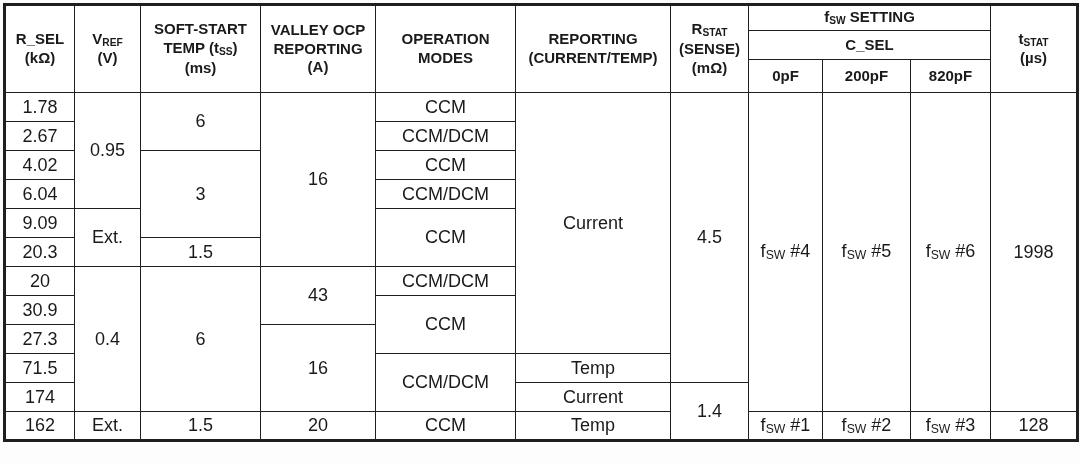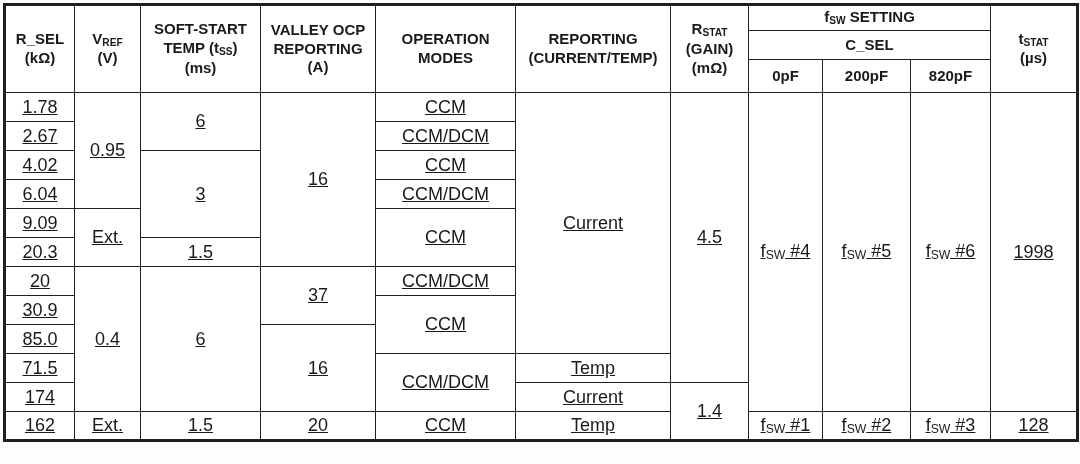--- a/index.html
+++ b/index.html
@@ -36,21 +36,21 @@
     line-height: 1.25;
   }
   table.cfg td {
     font-size: 18px;
     font-weight: normal;
     line-height: 1.15;
   }
   tr.h1 { height: 26px; }
   tr.h2 { height: 29px; }
   tr.h3 { height: 33px; }
-  tbody tr { height: 29px; text-decoration: underline; }
+  tbody tr { height: 29px; }
   .ln { display: block; }
   .sb {
     font-size: 0.68em;
     vertical-align: -0.18em;
     letter-spacing: 0;
   }
 </style>
 </head>
 <body>
 
@@ -92,21 +92,21 @@
       <th rowspan="3">
         <span class="ln">OPERATION</span>
         <span class="ln">MODES</span>
       </th>
       <th rowspan="3">
         <span class="ln">REPORTING</span>
         <span class="ln">(CURRENT/TEMP)</span>
       </th>
       <th rowspan="3">
         <span class="ln"><span>R</span><span class="sb">STAT</span></span>
-        <span class="ln">(GAIN)</span>
+        <span class="ln">(SENSE)</span>
         <span class="ln">(mΩ)</span>
       </th>
       <th colspan="3">
         <span>f</span><span class="sb">SW</span><span> SETTING</span>
       </th>
       <th rowspan="3">
         <span class="ln"><span>t</span><span class="sb">STAT</span></span>
         <span class="ln">(µs)</span>
       </th>
     </tr>
@@ -152,29 +152,29 @@
       <td rowspan="2">CCM</td>
     </tr>
     <tr>
       <td>20.3</td>
       <td>1.5</td>
     </tr>
     <tr>
       <td>20</td>
       <td rowspan="5">0.4</td>
       <td rowspan="5">6</td>
-      <td rowspan="2">37</td>
+      <td rowspan="2">43</td>
       <td>CCM/DCM</td>
     </tr>
     <tr>
       <td>30.9</td>
       <td rowspan="2">CCM</td>
     </tr>
     <tr>
-      <td>85.0</td>
+      <td>27.3</td>
       <td rowspan="3">16</td>
     </tr>
     <tr>
       <td>71.5</td>
       <td rowspan="2">CCM/DCM</td>
       <td>Temp</td>
     </tr>
     <tr>
       <td>174</td>
       <td>Current</td>

